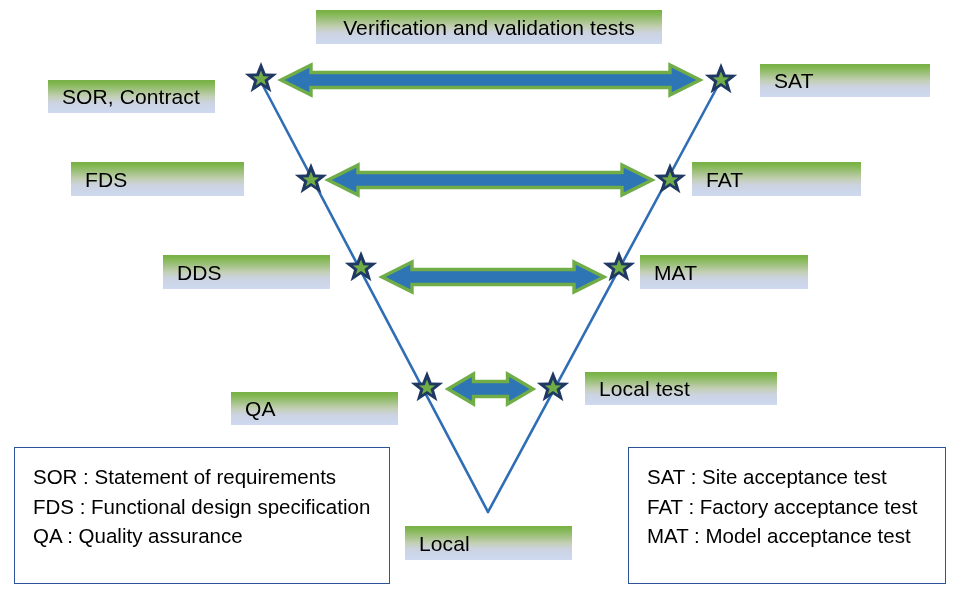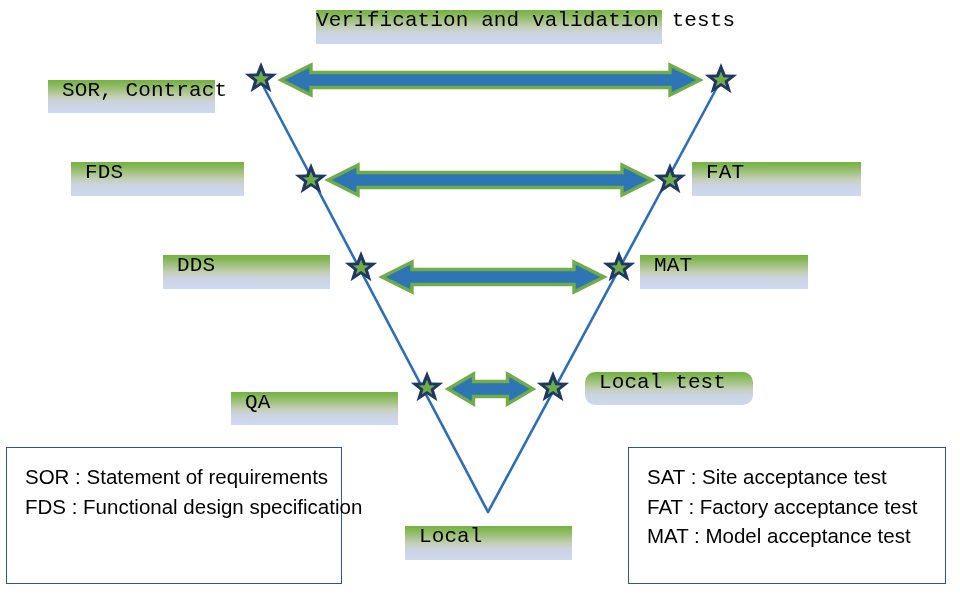--- a/index.html
+++ b/index.html
@@ -24,23 +24,22 @@
     position: absolute;
     background: linear-gradient(to bottom,
                 #76b043 0%,
                 #86b957 14%,
                 #a8c48c 34%,
                 #c3cfb4 50%,
                 #ccd3e0 68%,
                 #ccd6ea 84%,
                 #cfd9ef 100%);
     display: flex;
-    align-items: flex-start;
+    align-items: center;
     box-sizing: border-box;
-    font-family: Liberation Mono, monospace;
   }
   .gbox span {
     color: #000000;
     font-size: 21px;
     line-height: 1;
     white-space: nowrap;
     padding-left: 14px;
     letter-spacing: 0.1px;
   }
   .gbox.center span {
@@ -125,40 +124,44 @@
   </div>
 
   <div class="gbox" style="left:163px; top:255px; width:167px; height:34px;">
     <span>DDS</span>
   </div>
 
   <div class="gbox" style="left:231px; top:372px; width:167px; height:33px;margin-top:20px;">
     <span>QA</span>
   </div>
 
+  <div class="gbox" style="left:760px; top:64px; width:170px; height:33px;">
+    <span>SAT</span>
+  </div>
 
   <div class="gbox" style="left:692px; top:162px; width:169px; height:34px;">
     <span>FAT</span>
   </div>
 
   <div class="gbox" style="left:640px; top:255px; width:168px; height:34px;">
     <span>MAT</span>
   </div>
 
-  <div class="gbox" style="left:585px; top:372px; width:168px; height:33px;border-radius:10px;">
+  <div class="gbox" style="left:585px; top:372px; width:192px; height:33px;">
     <span>Local test</span>
   </div>
 
   <div class="gbox" style="left:405px; top:526px; width:167px; height:34px;">
     <span>Local</span>
   </div>
 
-  <div class="legend" style="left:6px; top:447px; width:336px; height:137px;">
+  <div class="legend" style="left:14px; top:447px; width:376px; height:137px;">
     <div>SOR : Statement of requirements</div>
     <div>FDS : Functional design specification</div>
+    <div>QA : Quality assurance</div>
   </div>
 
   <div class="legend" style="left:628px; top:447px; width:318px; height:137px;">
     <div>SAT : Site acceptance test</div>
     <div>FAT : Factory acceptance test</div>
     <div>MAT : Model acceptance test</div>
   </div>
 
 </div>
 

